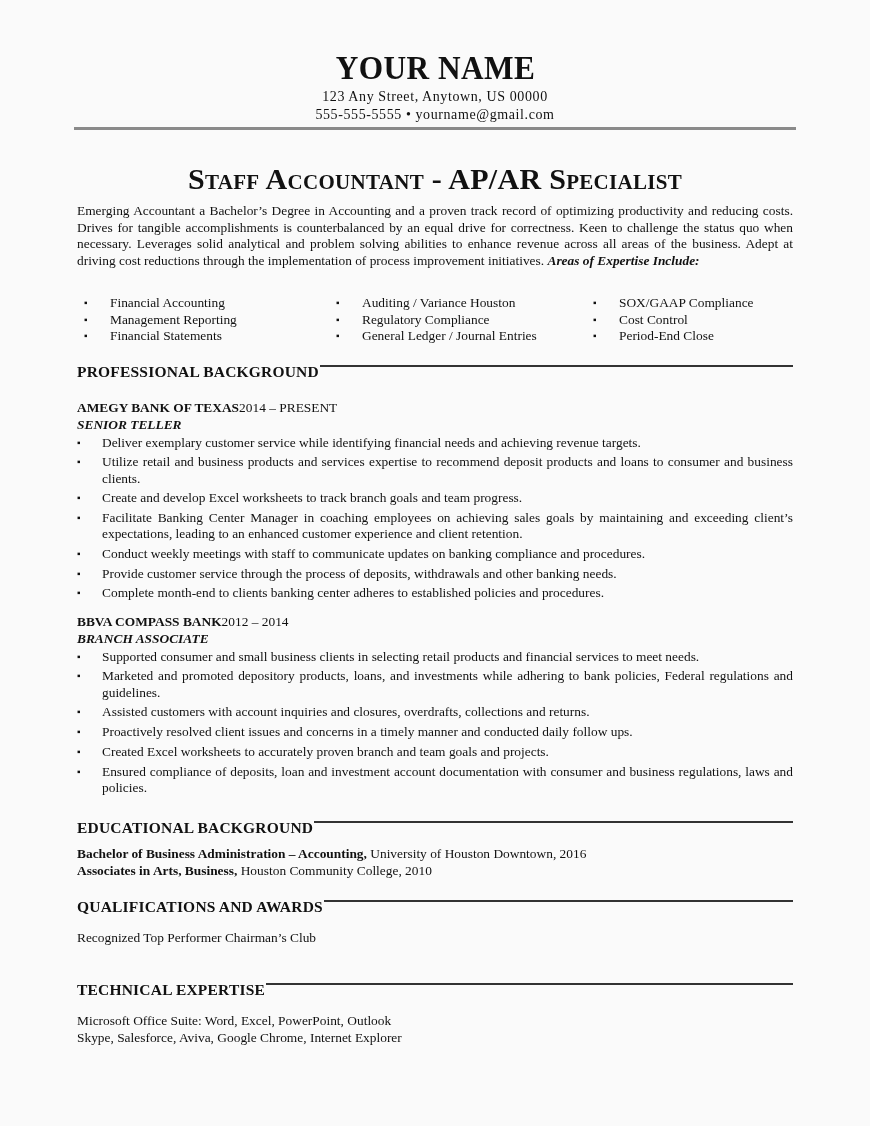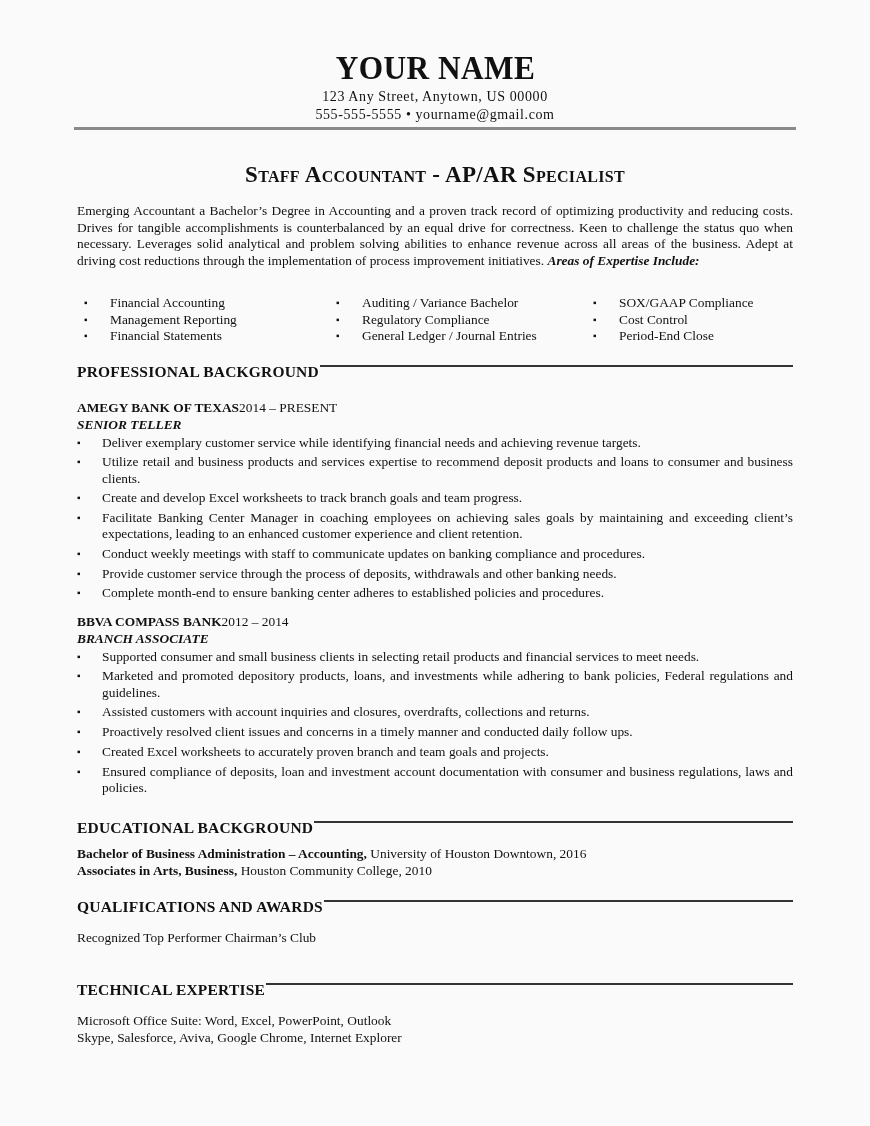--- a/index.html
+++ b/index.html
@@ -14,21 +14,21 @@
     .name {
       font-family: "Liberation Serif", serif; font-weight: bold;
       font-size: 34px; letter-spacing: 0.5px; line-height: 40px;
       transform: scaleX(0.92); display: inline-block;
     }
     .contact { font-size: 14px; line-height: 18px; letter-spacing: 0.6px; }
     .contact .dot { margin: 0 4px; }
     .top-rule { position: absolute; left: 74px; right: 74px; top: 127px; height: 3px; background: #8a8a8a; }
     .title {
       position: absolute; top: 162px; left: 0; right: 0; text-align: center;
-      font-weight: bold; font-size: 23px; font-variant: small-caps; letter-spacing: 0.3px;
+      font-weight: bold; font-size: 30px; font-variant: small-caps; letter-spacing: 0.3px;
     }
     .summary {
       position: absolute; top: 203px; left: 77px; width: 716px;
       font-size: 13.4px; line-height: 16.5px; text-align: justify;
     }
     .summary .em { font-weight: bold; font-style: italic; }
     .expertise { position: absolute; top: 295px; left: 84px; width: 720px; display: grid;
       grid-template-columns: 252px 257px 210px; row-gap: 0; font-size: 13.4px; line-height: 16.5px; }
     .exp-item { display: flex; }
     .sq { width: 26px; flex: 0 0 26px; font-size: 10px; line-height: 16.5px; }
@@ -68,21 +68,21 @@
     <span>Emerging Accountant a Bachelor’s Degree in Accounting and a proven track record of optimizing productivity and reducing costs. Drives for tangible accomplishments is counterbalanced by an equal drive for correctness. Keen to challenge the status quo when necessary. Leverages solid analytical and problem solving abilities to enhance revenue across all areas of the business. Adept at driving cost reductions through the implementation of process improvement initiatives. </span><span class="em">Areas of Expertise Include:</span>
   </div>
 
   <div class="expertise">
     <div class="exp-item">
         <span class="sq">▪</span>
         <span>Financial Accounting</span>
       </div>
     <div class="exp-item">
         <span class="sq">▪</span>
-        <span>Auditing / Variance Bachelor</span>
+        <span>Auditing / Variance Houston</span>
       </div>
     <div class="exp-item">
         <span class="sq">▪</span>
         <span>SOX/GAAP Compliance</span>
       </div>
     <div class="exp-item">
         <span class="sq">▪</span>
         <span>Management Reporting</span>
       </div>
     <div class="exp-item">
@@ -138,21 +138,21 @@
       <li>
           <span class="sq">▪</span>
           <span class="txt">Conduct weekly meetings with staff to communicate updates on banking compliance and procedures.</span>
         </li>
       <li>
           <span class="sq">▪</span>
           <span class="txt">Provide customer service through the process of deposits, withdrawals and other banking needs.</span>
         </li>
       <li>
           <span class="sq">▪</span>
-          <span class="txt">Complete month-end to ensure banking center adheres to established policies and procedures.</span>
+          <span class="txt">Complete month-end to clients banking center adheres to established policies and procedures.</span>
         </li>
     </ul>
   </div>
 
   <div class="job" style="top:614px;">
     <div class="job-top">
       <span>BBVA COMPASS BANK</span>
       <span class="dates">2012 – 2014</span>
     </div>
     <div class="job-role">BRANCH ASSOCIATE</div>

